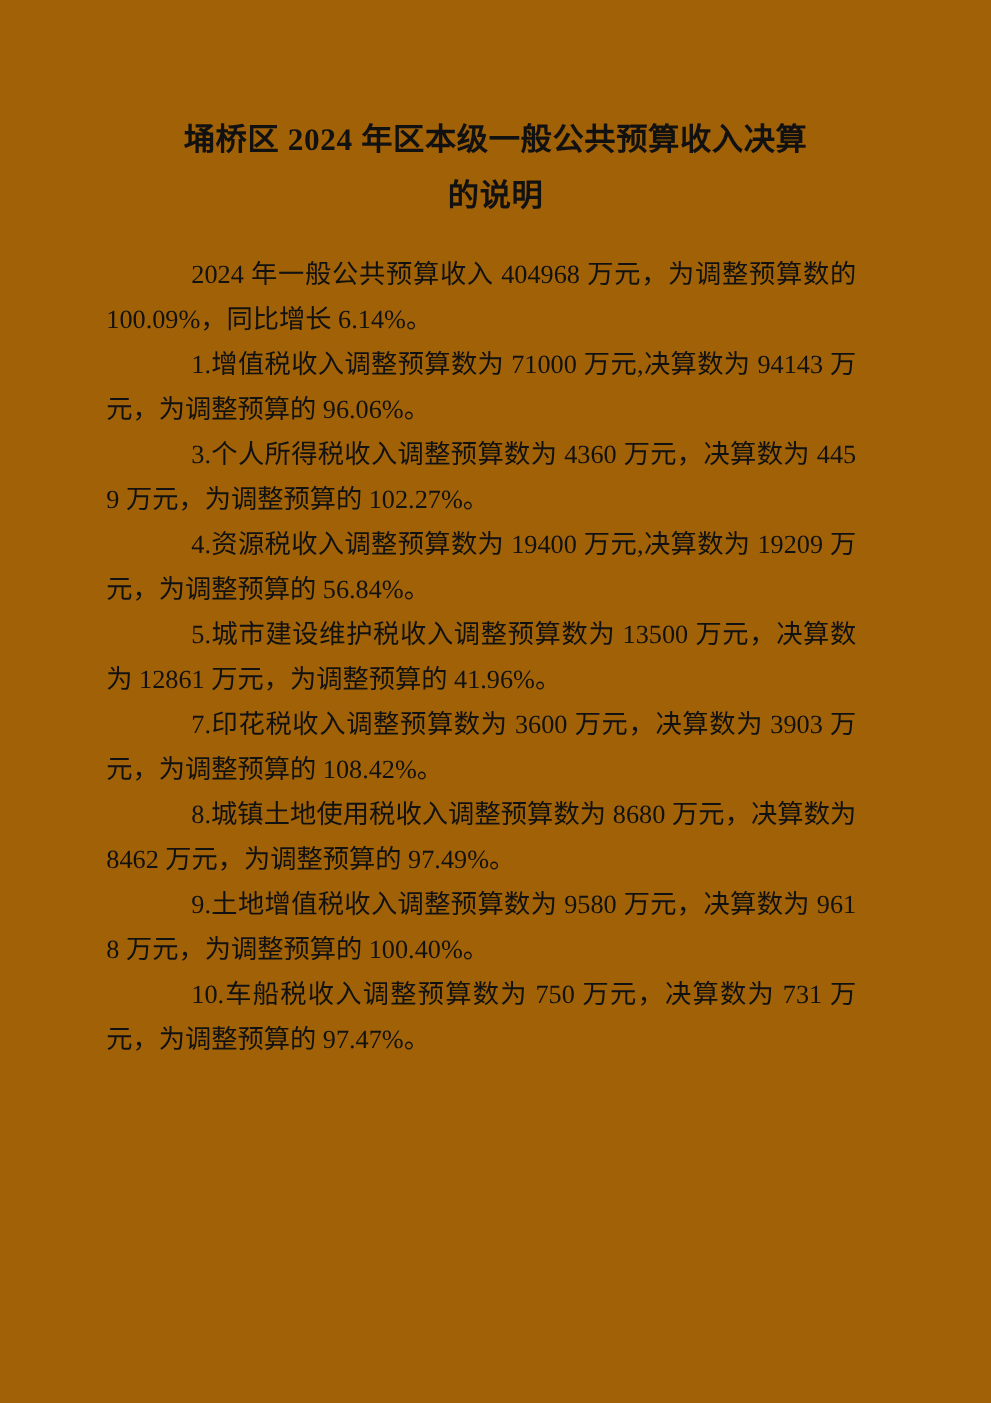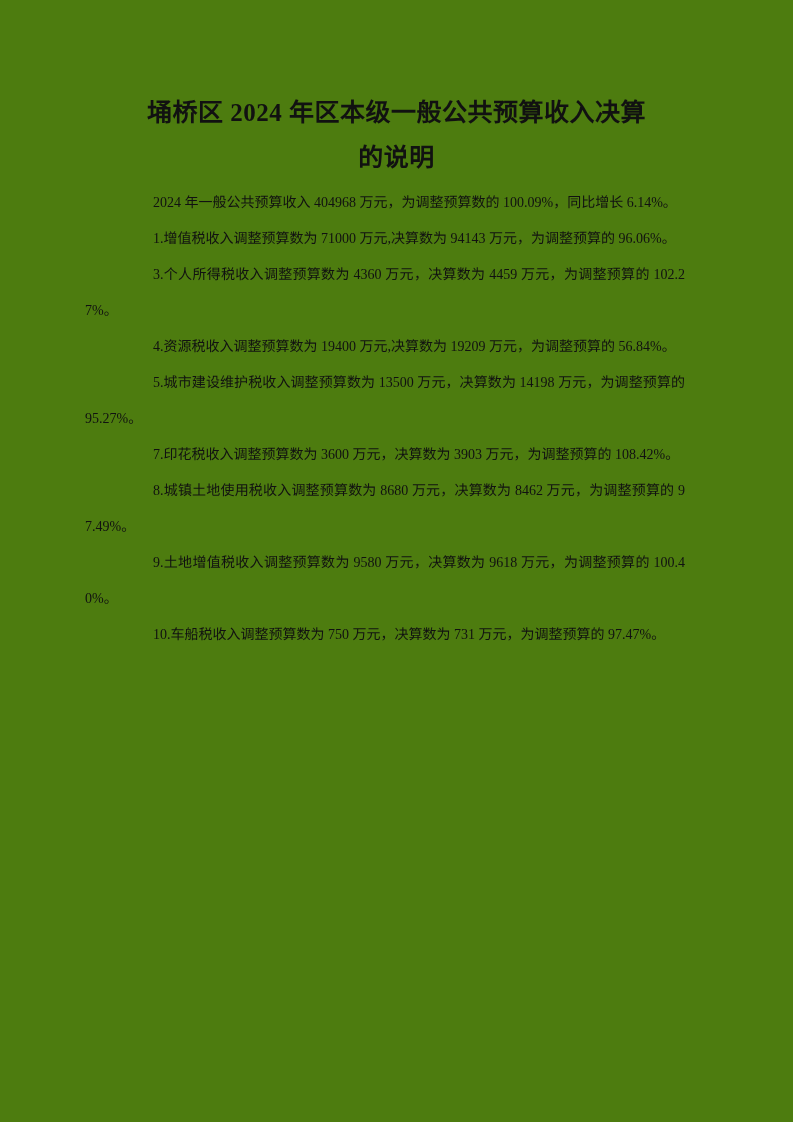--- a/index.html
+++ b/index.html
@@ -4,41 +4,41 @@
 <style>
   html, body {
     margin: 0;
     padding: 0;
     background: #ffffff;
   }
   .page {
     position: relative;
     width: 793px;
     height: 1122px;
-    background: #4d7c0f;
+    background: #a16207;
     overflow: hidden;
     font-family: "Liberation Serif", "DejaVu Serif", serif;
     color: #111111;
   }
   .doc-title {
     margin-top: 90px;
     text-align: center;
     font-weight: bold;
     font-size: 25px;
     line-height: 45px;
     letter-spacing: 0.5px;
   }
   .doc-title .title-line {
     white-space: nowrap;
   }
   .doc-body {
     margin-left: 85px;
-    margin-top: 5px;
+    margin-top: 21px;
     width: 600px;
-    font-size: 14px;
+    font-size: 21px;
     line-height: 36px;
     text-align: justify;
     text-justify: inter-ideograph;
   }
   .para {
     margin: 0;
     padding: 0;
     text-indent: 68px;
     word-break: break-all;
   }
@@ -51,19 +51,19 @@
     <div class="title-line">埇桥区 2024 年区本级一般公共预算收入决算</div>
     <div class="title-line">的说明</div>
   </div>
 
   <div class="doc-body">
 
   <p class="para">2024 年一般公共预算收入 404968 万元，为调整预算数的 100.09%，同比增长 6.14%。</p>
       <p class="para">1.增值税收入调整预算数为 71000 万元,决算数为 94143 万元，为调整预算的 96.06%。</p>
       <p class="para">3.个人所得税收入调整预算数为 4360 万元，决算数为 4459 万元，为调整预算的 102.27%。</p>
       <p class="para">4.资源税收入调整预算数为 19400 万元,决算数为 19209 万元，为调整预算的 56.84%。</p>
-      <p class="para">5.城市建设维护税收入调整预算数为 13500 万元，决算数为 14198 万元，为调整预算的 95.27%。</p>
+      <p class="para">5.城市建设维护税收入调整预算数为 13500 万元，决算数为 12861 万元，为调整预算的 41.96%。</p>
       <p class="para">7.印花税收入调整预算数为 3600 万元，决算数为 3903 万元，为调整预算的 108.42%。</p>
       <p class="para">8.城镇土地使用税收入调整预算数为 8680 万元，决算数为 8462 万元，为调整预算的 97.49%。</p>
       <p class="para">9.土地增值税收入调整预算数为 9580 万元，决算数为 9618 万元，为调整预算的 100.40%。</p>
       <p class="para">10.车船税收入调整预算数为 750 万元，决算数为 731 万元，为调整预算的 97.47%。</p>
     </div>
 </div>
 
 </body></html>

